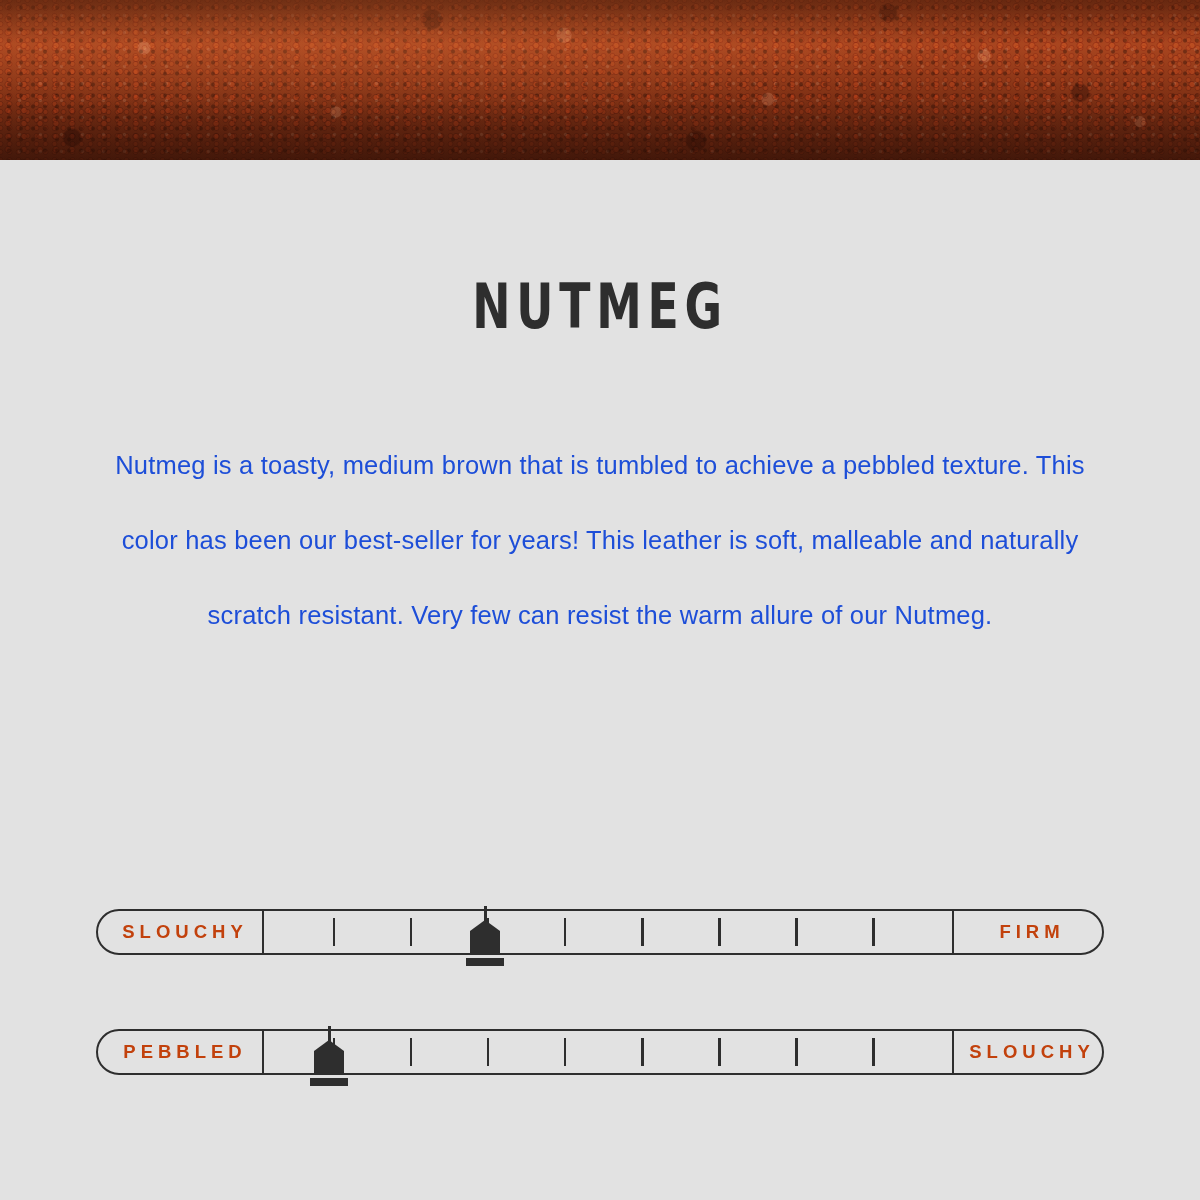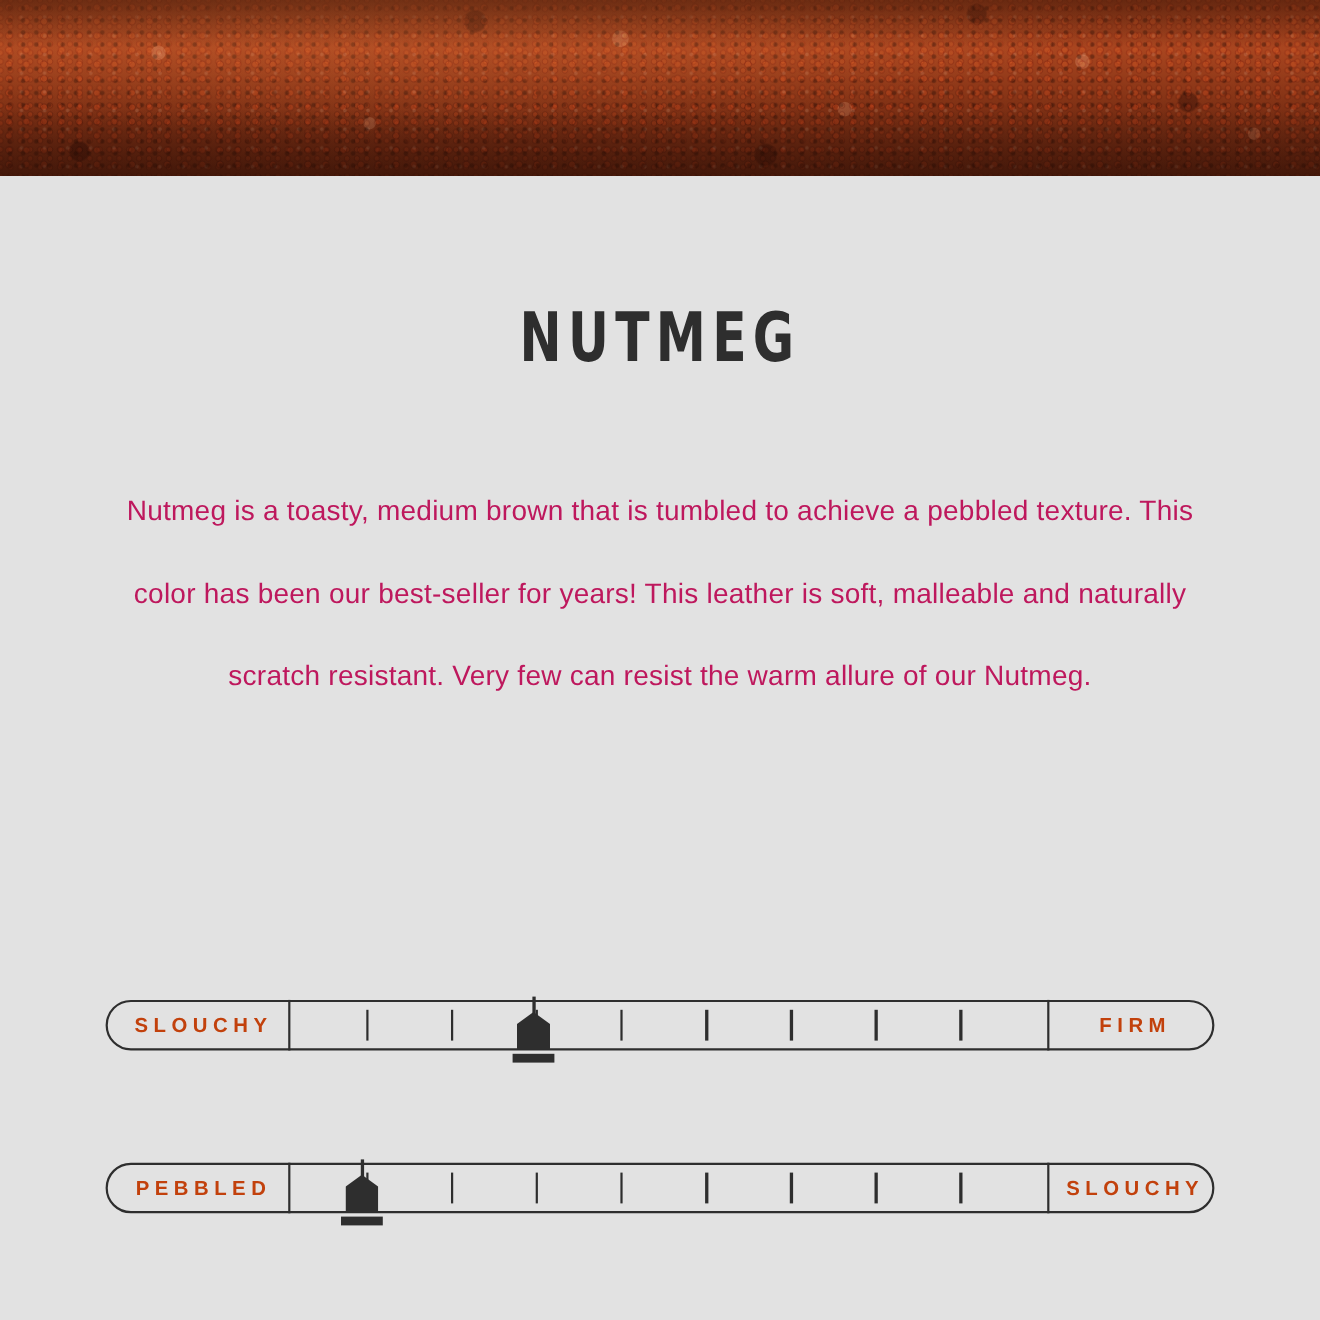--- a/index.html
+++ b/index.html
@@ -92,36 +92,36 @@
     letter-spacing: 7px;
     color: #2e2e2e;
     transform: scaleX(0.82);
   }
   .description {
     position: absolute;
     top: 268px;
     left: 110px;
     width: 980px;
     text-align: center;
-    color: #be185d;
+    color: #1d4ed8;
     font-size: 25.5px;
     line-height: 75px;
     letter-spacing: 0.2px;
     font-family: "Liberation Sans", sans-serif;
   }
 
   
   .slider-wrap {
     position: absolute;
     left: 96px;
     width: 1008px;
     height: 46px;
   }
   .slider-1 { top: 749px; }
-  .slider-2 { top: 869px; margin-top: 28px; }
+  .slider-2 { top: 869px; }
 
   .slider-track {
     position: absolute;
     inset: 0;
     border: 2.5px solid #2e2e2e;
     border-radius: 24px;
     box-sizing: border-box;
     background: transparent;
   }
   .slider-label {

